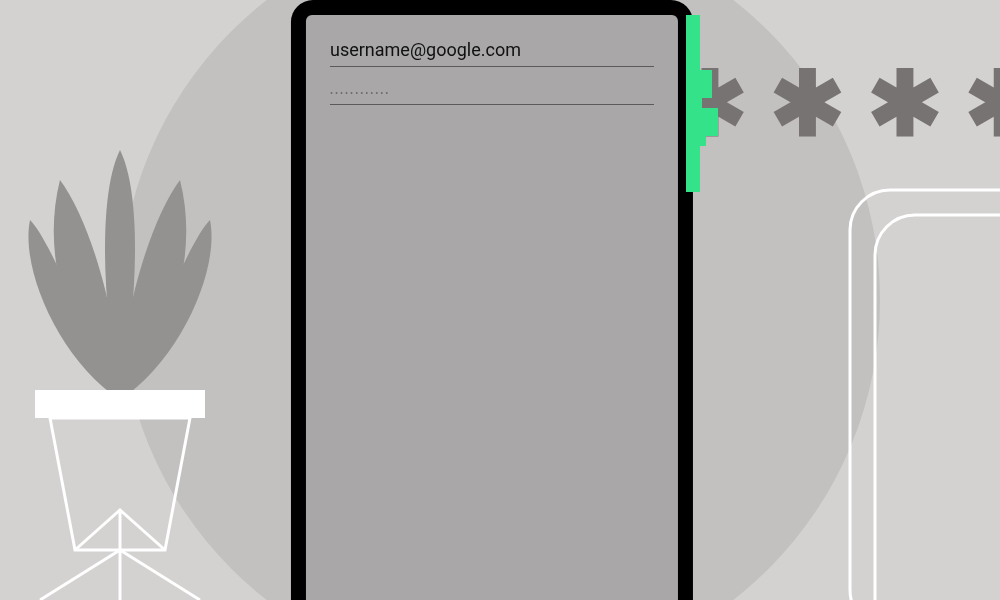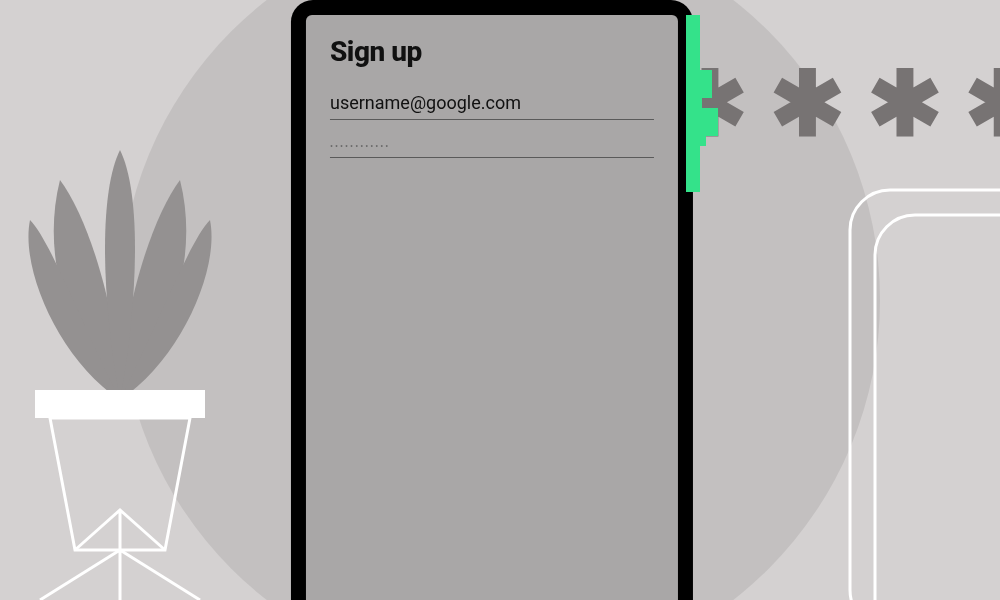--- a/index.html
+++ b/index.html
@@ -151,21 +151,20 @@
 
 <div class="cards">
   <svg viewBox="0 0 220 440">
     <rect x="10" y="10" width="220" height="440" rx="40" fill="none" stroke="#ffffff" stroke-width="3"></rect>
     <rect x="35" y="35" width="220" height="440" rx="40" fill="none" stroke="#ffffff" stroke-width="3"></rect>
   </svg>
 </div>
 
 <div class="phone">
   <div class="phone-screen">
-    <div class="title">Sign up</div>
     <input class="field" type="text" value="username@google.com" style="">
     <input class="field password" type="text" value="••••••••••••" style="">
     
   </div>
 </div>
 
 <div class="autofill-strip">
   <div class="af" style="top:15px;height:55px;width:14px;"></div>
   <div class="af" style="top:70px;height:28px;width:26px;"></div>
   <div class="af" style="top:98px;height:10px;width:16px;"></div>

